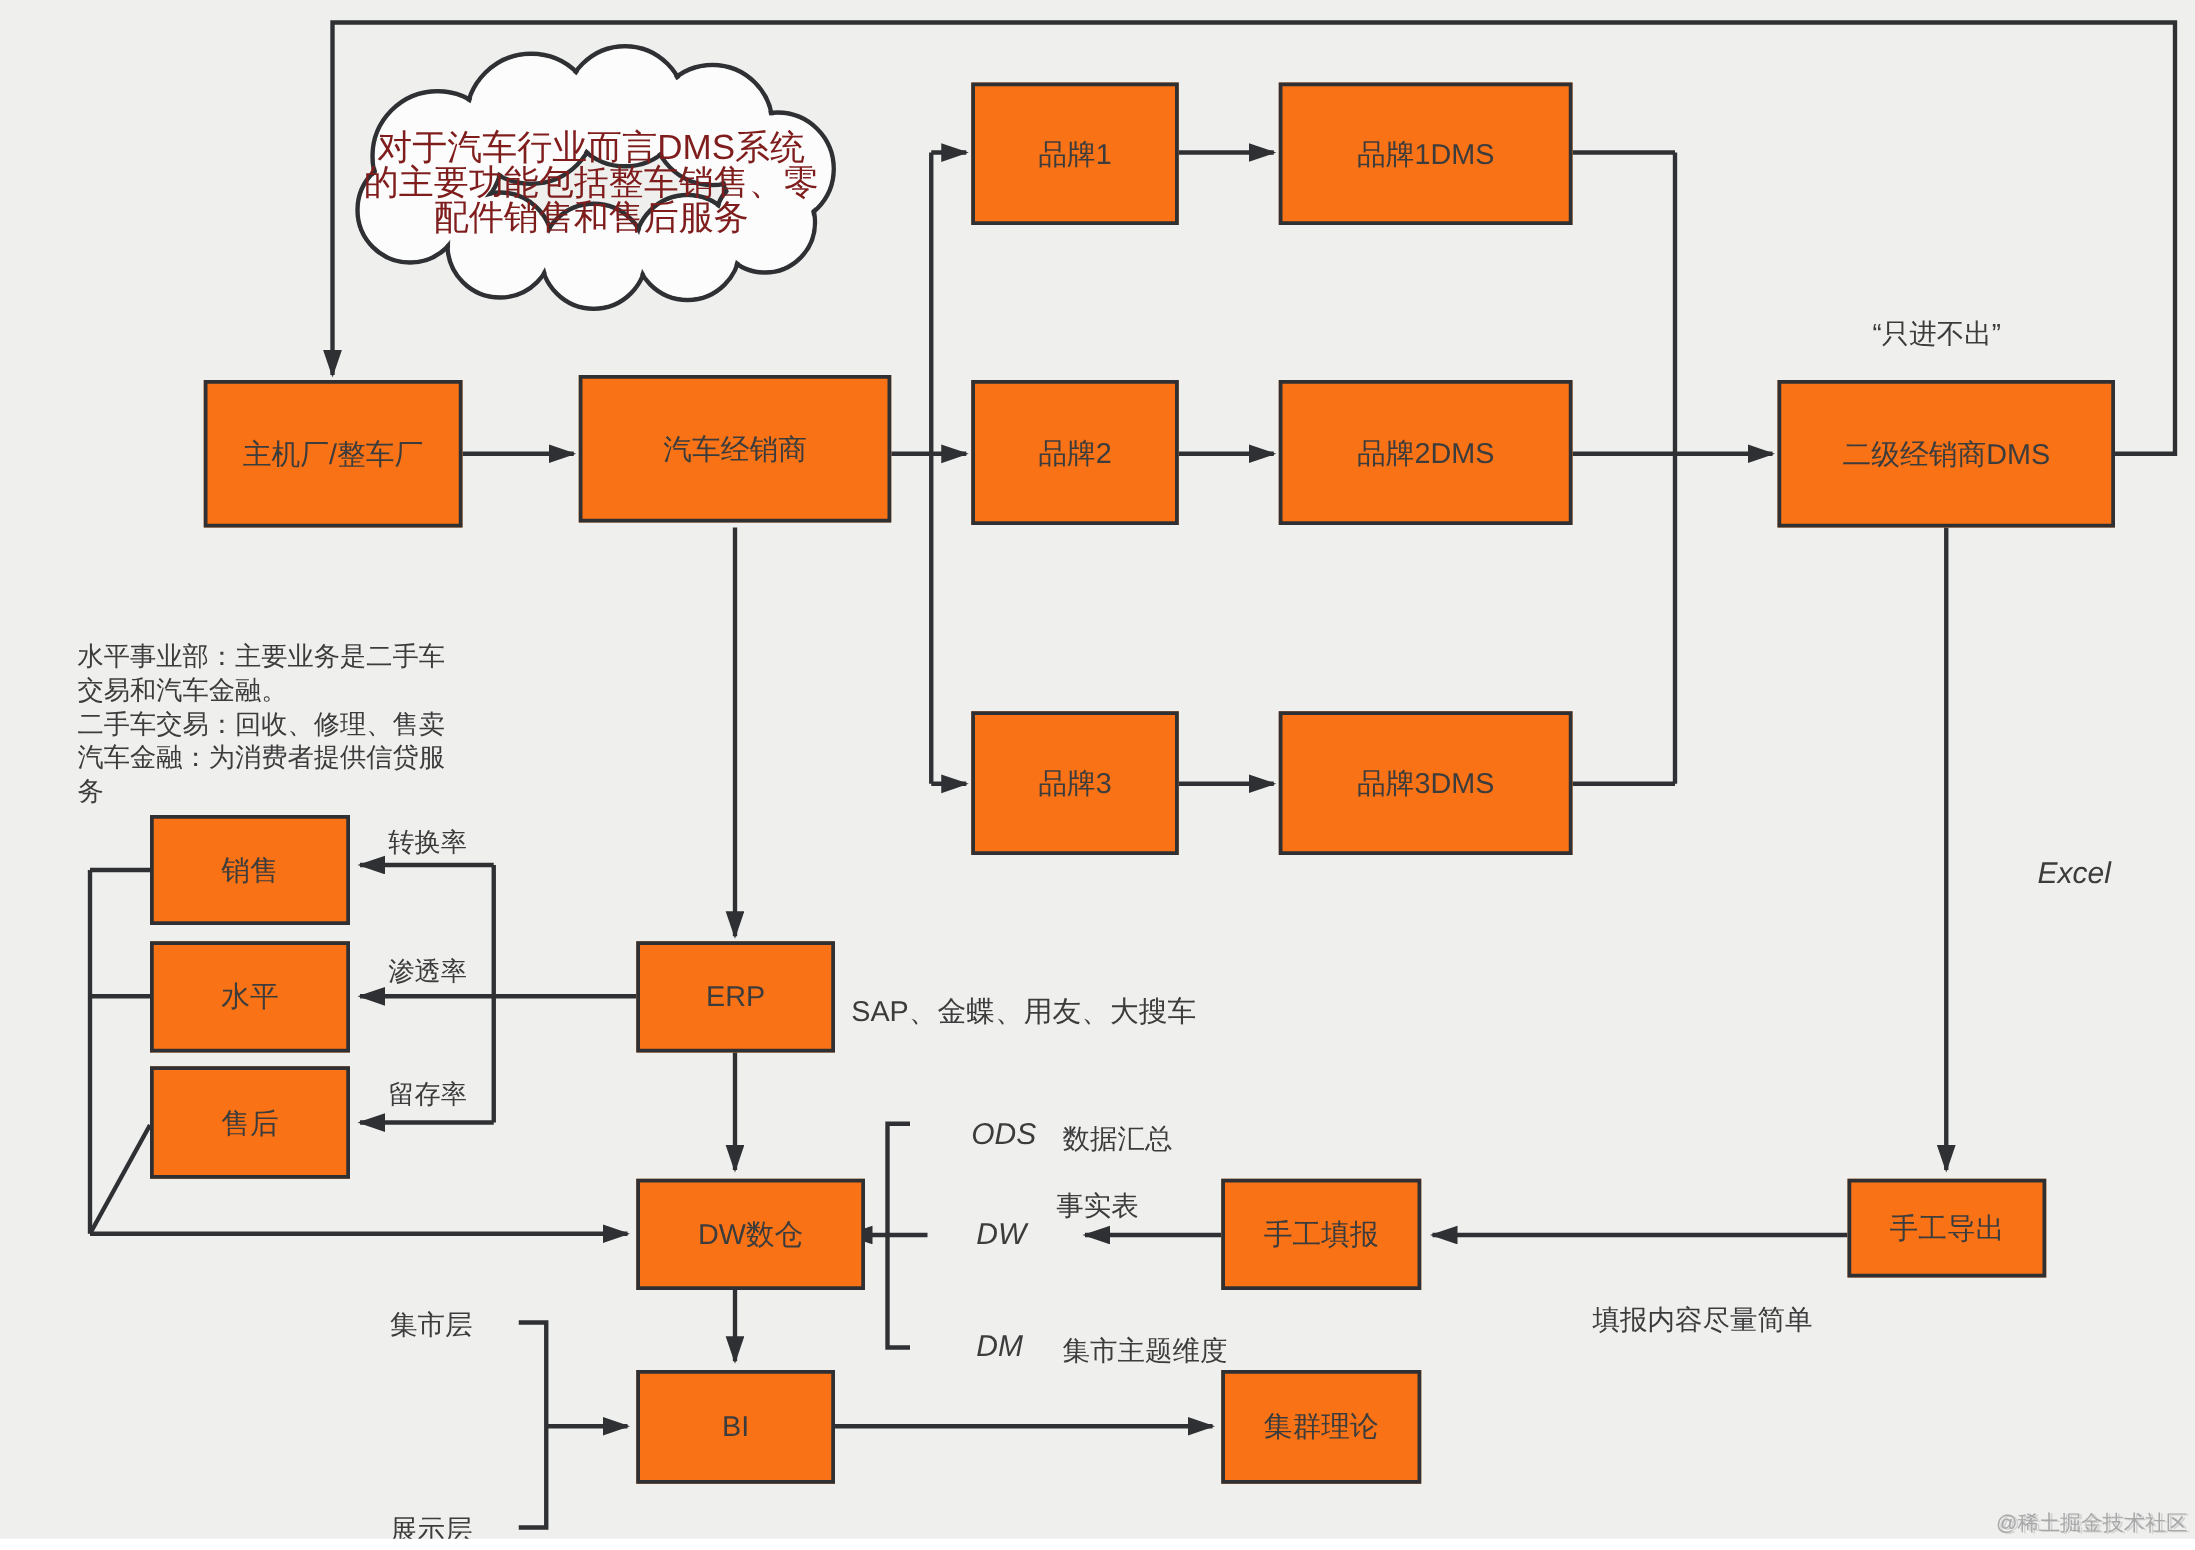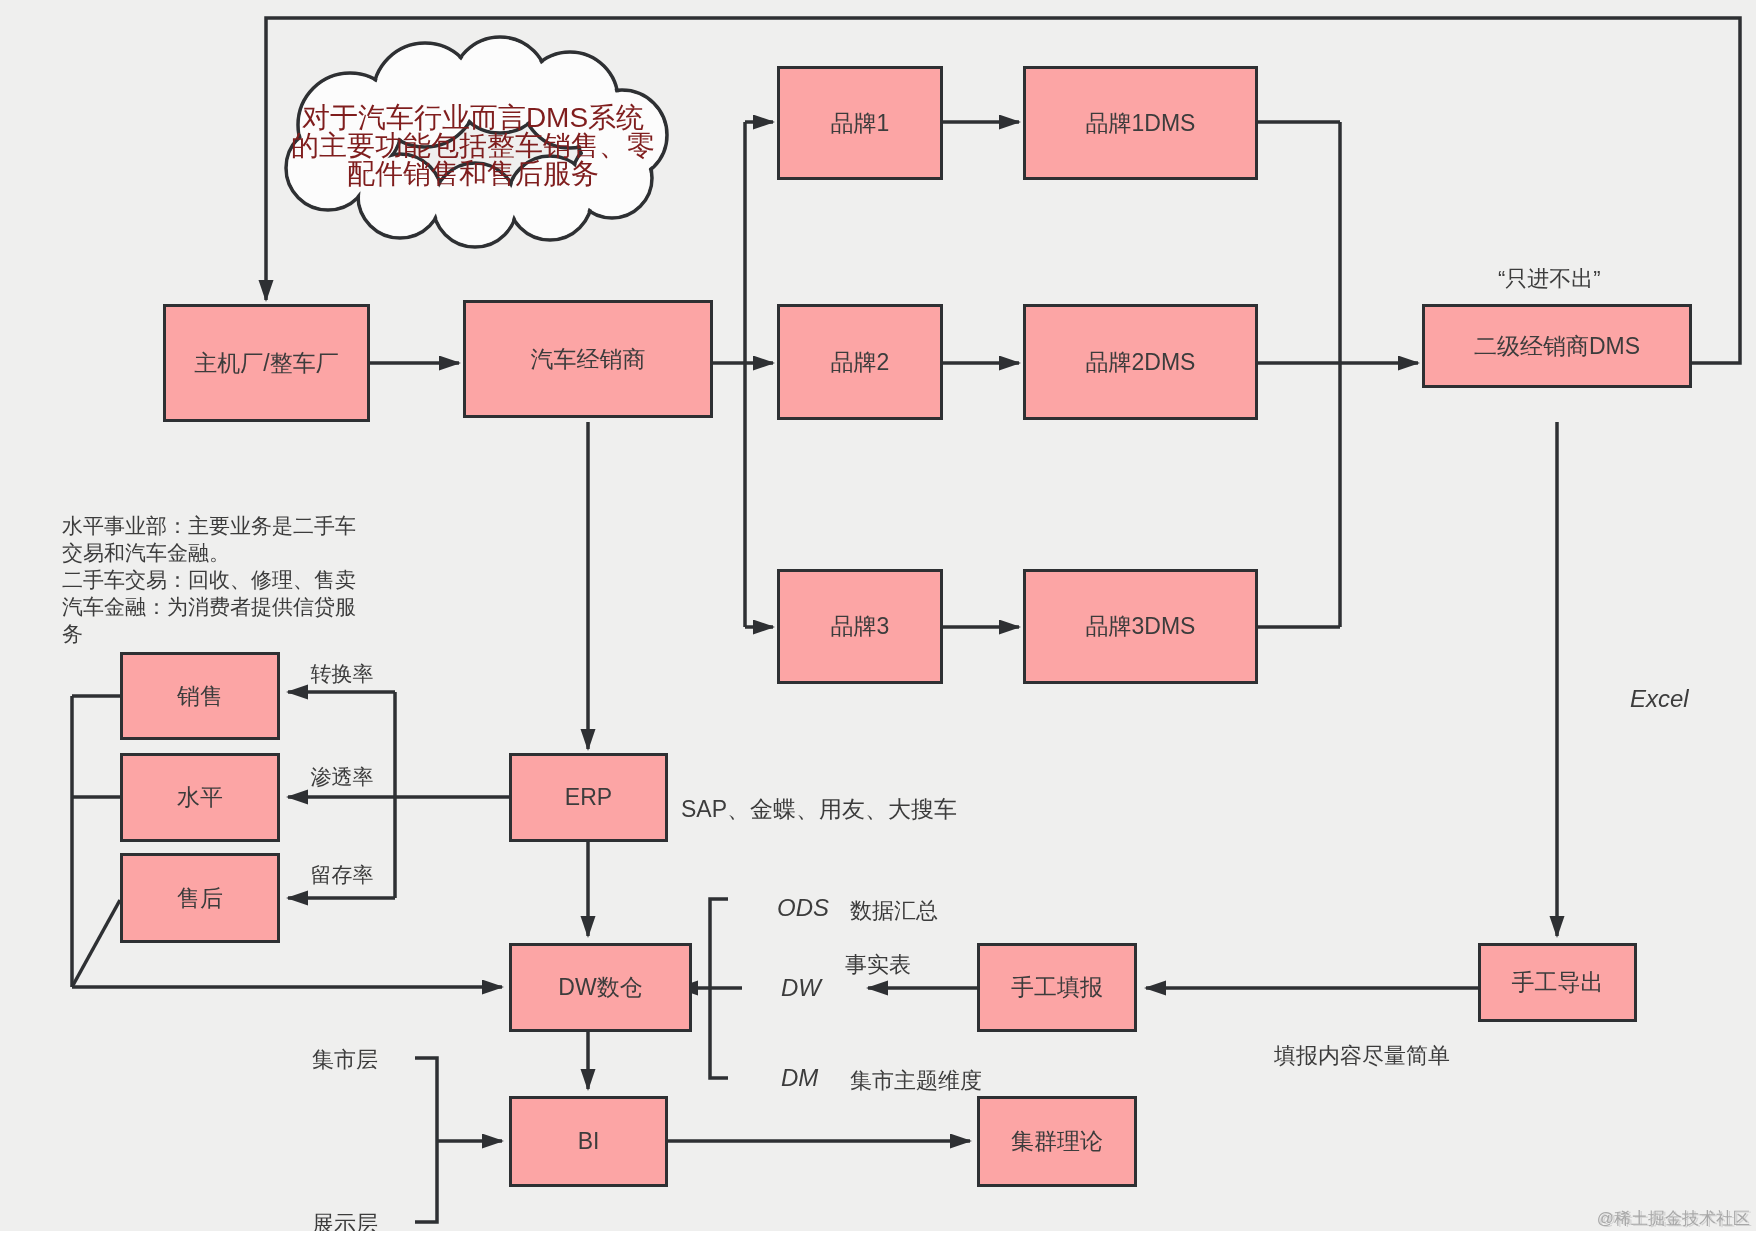--- a/index.html
+++ b/index.html
@@ -10,21 +10,21 @@
     font-family:"Liberation Sans","DejaVu Sans",sans-serif;
     color:#3c3c3c;
     overflow:hidden;
   }
   .layer{position:absolute;left:0;top:0;width:1756px;height:1240px;}
   svg.layer{z-index:1;}
   .nodes{z-index:2;pointer-events:none;}
   .box{
     position:absolute;
     box-sizing:border-box;
-    background:#fca5a5;
+    background:#f97316;
     border:3px solid #2e3033;
     display:flex;align-items:center;justify-content:center;
     font-size:23px;color:#3c3c3c;
     white-space:nowrap;
   }
   .lbl{position:absolute;font-size:22px;color:#3c3c3c;white-space:nowrap;}
   .lbl.small{font-size:21px;}
   .lbl.big{font-size:24px;font-style:italic;}
   .lbl.center{text-align:center;white-space:normal;}
   .note{
@@ -157,36 +157,36 @@
     <div class="cloud-text">对于汽车行业而言DMS系统的主要功能包括整车销售、零配件销售和售后服务</div>
 
     <div class="box" style="left:163px;top:304px;width:207px;height:118px">主机厂/整车厂</div>
     <div class="box" style="left:463px;top:300px;width:250px;height:118px">汽车经销商</div>
     <div class="box" style="left:777px;top:66px;width:166px;height:114px">品牌1</div>
     <div class="box" style="left:1023px;top:66px;width:235px;height:114px">品牌1DMS</div>
     <div class="box" style="left:777px;top:304px;width:166px;height:116px">品牌2</div>
     <div class="box" style="left:1023px;top:304px;width:235px;height:116px">品牌2DMS</div>
     <div class="box" style="left:777px;top:569px;width:166px;height:115px">品牌3</div>
     <div class="box" style="left:1023px;top:569px;width:235px;height:115px">品牌3DMS</div>
-    <div class="box" style="left:1422px;top:304px;width:270px;height:84px">二级经销商DMS</div>
+    <div class="box" style="left:1422px;top:304px;width:270px;height:118px">二级经销商DMS</div>
     <div class="box" style="left:120px;top:652px;width:160px;height:88px">销售</div>
     <div class="box" style="left:120px;top:753px;width:160px;height:89px">水平</div>
     <div class="box" style="left:120px;top:853px;width:160px;height:90px">售后</div>
     <div class="box" style="left:509px;top:753px;width:159px;height:89px">ERP</div>
     <div class="box" style="left:509px;top:943px;width:183px;height:89px">DW数仓</div>
     <div class="box" style="left:509px;top:1096px;width:159px;height:91px">BI</div>
     <div class="box" style="left:977px;top:943px;width:160px;height:89px">手工填报</div>
     <div class="box" style="left:1478px;top:943px;width:159px;height:79px">手工导出</div>
     <div class="box" style="left:977px;top:1096px;width:160px;height:91px">集群理论</div>
 
     <div class="lbl small center" style="left:300px;top:660px;width:84px">转换率</div>
     <div class="lbl small center" style="left:300px;top:763px;width:84px">渗透率</div>
     <div class="lbl small center" style="left:300px;top:861px;width:84px">留存率</div>
     <div class="lbl" style="left:681px;top:794px;font-size:23px">SAP、金蝶、用友、大搜车</div>
-    <div class="lbl" style="left:1498px;top:264px">“只进不出”</div>
+    <div class="lbl" style="left:1498px;top:252px">“只进不出”</div>
     <div class="lbl big" style="left:1630px;top:685px">Excel</div>
     <div class="lbl big" style="left:777px;top:894px">ODS</div>
     <div class="lbl" style="left:850px;top:896px">数据汇总</div>
     <div class="lbl big" style="left:781px;top:974px">DW</div>
     <div class="lbl" style="left:845px;top:950px">事实表</div>
     <div class="lbl big" style="left:781px;top:1064px">DM</div>
     <div class="lbl" style="left:850px;top:1066px">集市主题维度</div>
     <div class="lbl" style="left:312px;top:1045px">集市层</div>
     <div class="lbl" style="left:312px;top:1209px">展示层</div>
     <div class="lbl" style="left:1274px;top:1041px">填报内容尽量简单</div>

